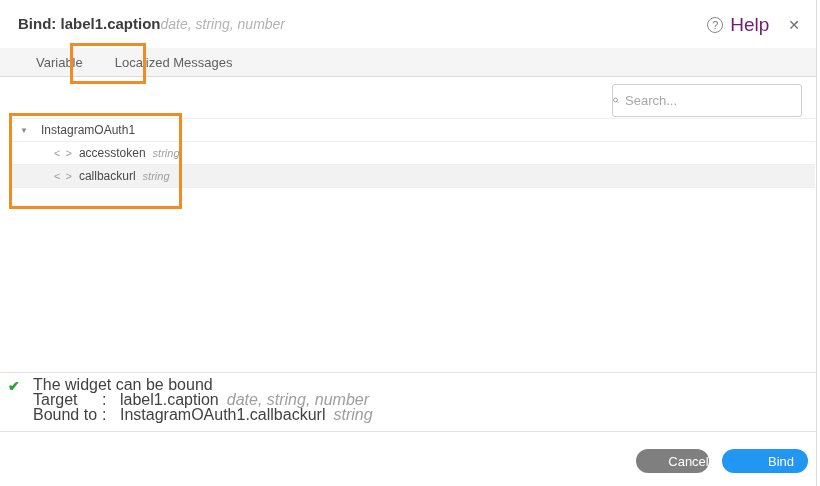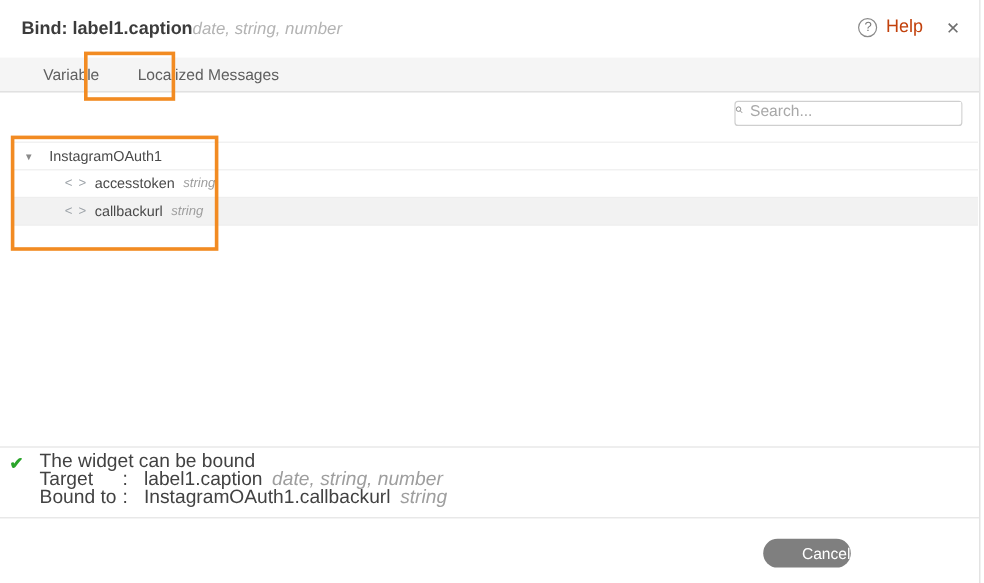--- a/index.html
+++ b/index.html
@@ -8,38 +8,38 @@
   .right-edge { position:absolute; top:0; bottom:0; right:3px; width:1px; background:#dcdcdc; }
 
   
   .header { position:absolute; top:0; left:0; width:816px; height:48px; background:#fff; }
   .header-left { display:flex; align-items:baseline; gap:0; padding:15px 0 0 18px; }
   .dlg-title { font-size:15px; font-weight:bold; color:#3c3c3c; }
   .dlg-subtitle { font-size:14px; font-style:italic; color:#b3b3b3; }
   .header-right { position:absolute; right:16px; top:14px; display:flex; align-items:center; gap:7px; }
   .help-circle { width:16px; height:16px; border:1px solid #8a8a8a; border-radius:50%; color:#7a7a7a;
                  font-size:11px; line-height:14px; text-align:center; display:inline-block; }
-  .help-text { font-size:15px; color:#c2410c; }
+  .help-text { font-size:19px; color:#701a75; }
   .close-x { font-size:14px; color:#6e6e6e; margin-left:12px; cursor:pointer; }
 
   
   .tabbar { position:absolute; top:48px; left:0; width:816px; height:29px; background:#f5f5f5;
             border-bottom:1px solid #dcdcdc; display:flex; padding-left:20px; }
   .tab { padding:0 16px; font-size:13px; color:#5f5f5f; line-height:29px; height:29px; cursor:pointer; }
   .tab.active { background:#fff; border-top:3px solid #2196f3; height:30px; line-height:26px;
                 color:#424242; margin-bottom:-1px; }
 
   
   .annot { position:absolute; border:3px solid #f28b22; background:transparent; z-index:9; pointer-events:none; }
   .annot-tab { left:70px; top:43px; width:76px; height:41px; }
   .annot-tree { left:9px; top:113px; width:173px; height:96px; }
 
   
-  .searchbox { position:absolute; top:84px; right:18px; width:190px; height:21px; border:1px solid #cfcfcf;
-               border-radius:3px; background:#fff; display:flex; align-items:flex-start; padding:0 0; gap:6px; }
+  .searchbox { position:absolute; top:84px; right:18px; width:190px; height:33px; border:1px solid #cfcfcf;
+               border-radius:3px; background:#fff; display:flex; align-items:center; padding:0 0; gap:6px; }
   .searchbox input { border:none; outline:none; flex:1; font-size:13px; color:#424242; font-family:"Liberation Sans", sans-serif; }
   .searchbox input::placeholder { color:#a8a8a8; }
 
   
   .tree { position:absolute; top:118px; left:10px; width:805px; border-top:1px solid #eeeeee; }
   .tree-row { height:23px; display:flex; align-items:center; font-size:12px; color:#4a4a4a;
               border-bottom:1px solid #eeeeee; cursor:default; }
   .tree-row.root { padding-left:10px; }
   .tree-row.child { padding-left:44px; }
   .tree-row.selected { background:#f2f2f2; }
@@ -133,13 +133,14 @@
         <span>:</span>
         <span>
           <span class="status-val">InstagramOAuth1.callbackurl</span><span class="status-type">string</span>
         </span>
       </div>
     </div>
   </div>
   <div class="divider bottom"></div>
 
   <button class="btn btn-cancel">Cancel</button>
+  <button class="btn btn-bind">Bind</button>
 </div>
 
 </body></html>

